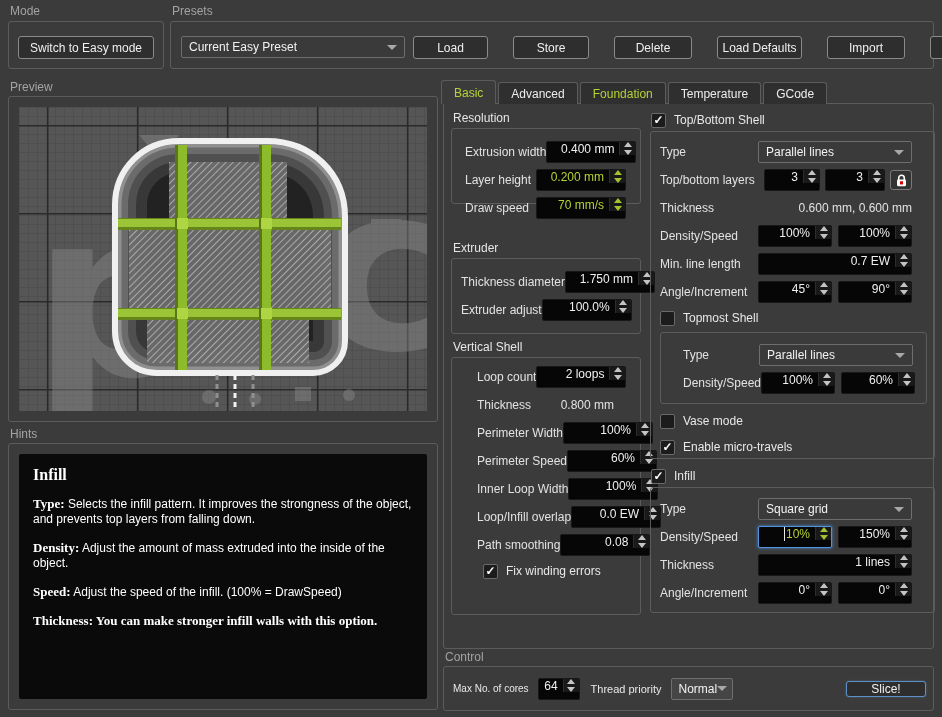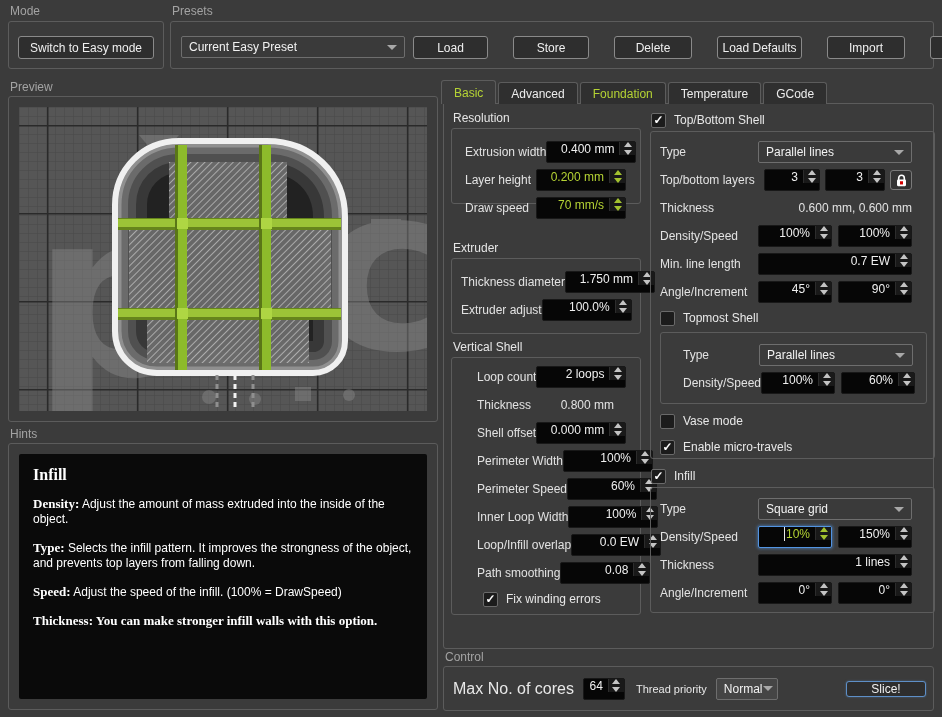--- a/index.html
+++ b/index.html
@@ -167,22 +167,22 @@
       <line x1="216" y1="268" x2="216" y2="304" stroke="#f2f2f2" stroke-width="3"></line>
       <line x1="234" y1="268" x2="234" y2="302" stroke="#8f8f8f" stroke-width="3"></line>
     </g>
   </svg>
 </div>
 
 <div class="sec-label" style="left:10px;top:427px">Hints</div>
 <div class="box" style="left:8px;top:443px;width:430px;height:267px">
   <div class="hints-inner">
     <h3>Infill</h3>
+    <p><b class="term">Type:</b><span> Selects the infill pattern. It improves the strongness of the object, and prevents top layers from falling down.</span></p>
     <p><b class="term">Density:</b><span> Adjust the amount of mass extruded into the inside of the object.</span></p>
-    <p><b class="term">Type:</b><span> Selects the infill pattern. It improves the strongness of the object, and prevents top layers from falling down.</span></p>
     <p><b class="term">Speed:</b><span> Adjust the speed of the infill. (100% = DrawSpeed)</span></p>
     <p class="bold"><b class="term">Thickness:</b><span> You can make stronger infill walls with this option.</span></p>
   </div>
 </div>
 
 <div class="tabs">
   <div class="tab active hl">Basic</div>
   <div class="tab">Advanced</div>
   <div class="tab hl">Foundation</div>
   <div class="tab">Temperature</div>
@@ -258,30 +258,20 @@
           <span class="val">2 loops</span>
           <span class="btns">
               <i class="arr up"></i>
               <i class="arr dn"></i>
             </span>
         </div>
       </div>
       <div class="row">
         <span class="lbl">Thickness</span>
         <span class="static-val">0.800 mm</span>
-      </div>
-      <div class="row">
-        <span class="lbl">Shell offset</span>
-        <div class="spin w90">
-          <span class="val">0.000 mm</span>
-          <span class="btns">
-              <i class="arr up"></i>
-              <i class="arr dn"></i>
-            </span>
-        </div>
       </div>
       <div class="row">
         <span class="lbl">Perimeter Width</span>
         <div class="spin w90">
           <span class="val">100%</span>
           <span class="btns">
               <i class="arr up"></i>
               <i class="arr dn"></i>
             </span>
         </div>
@@ -529,21 +519,21 @@
           </div>
         </div>
       </div>
     </div>
   </div>
 </div>
 
 <div class="sec-label" style="left:445px;top:650px">Control</div>
 <div class="box" style="left:443px;top:666px;width:491px;height:45px">
   <div style="display:flex;align-items:center;height:100%;padding:0 7px 0 9px;box-sizing:border-box">
-    <span class="lbl" style="flex:none;font-size:16px">Max No. of cores</span>
+    <span class="lbl" style="flex:none;font-size:10px">Max No. of cores</span>
     <div class="spin w42" style="margin-left:9px">
       <span class="val">64</span>
       <span class="btns">
           <i class="arr up"></i>
           <i class="arr dn"></i>
         </span>
     </div>
     <span class="lbl" style="flex:none;font-size:11px;margin-left:11px">Thread priority</span>
     <div class="dd" style="width:62px;margin-left:9px;background:#454545">
       <span>Normal</span>

